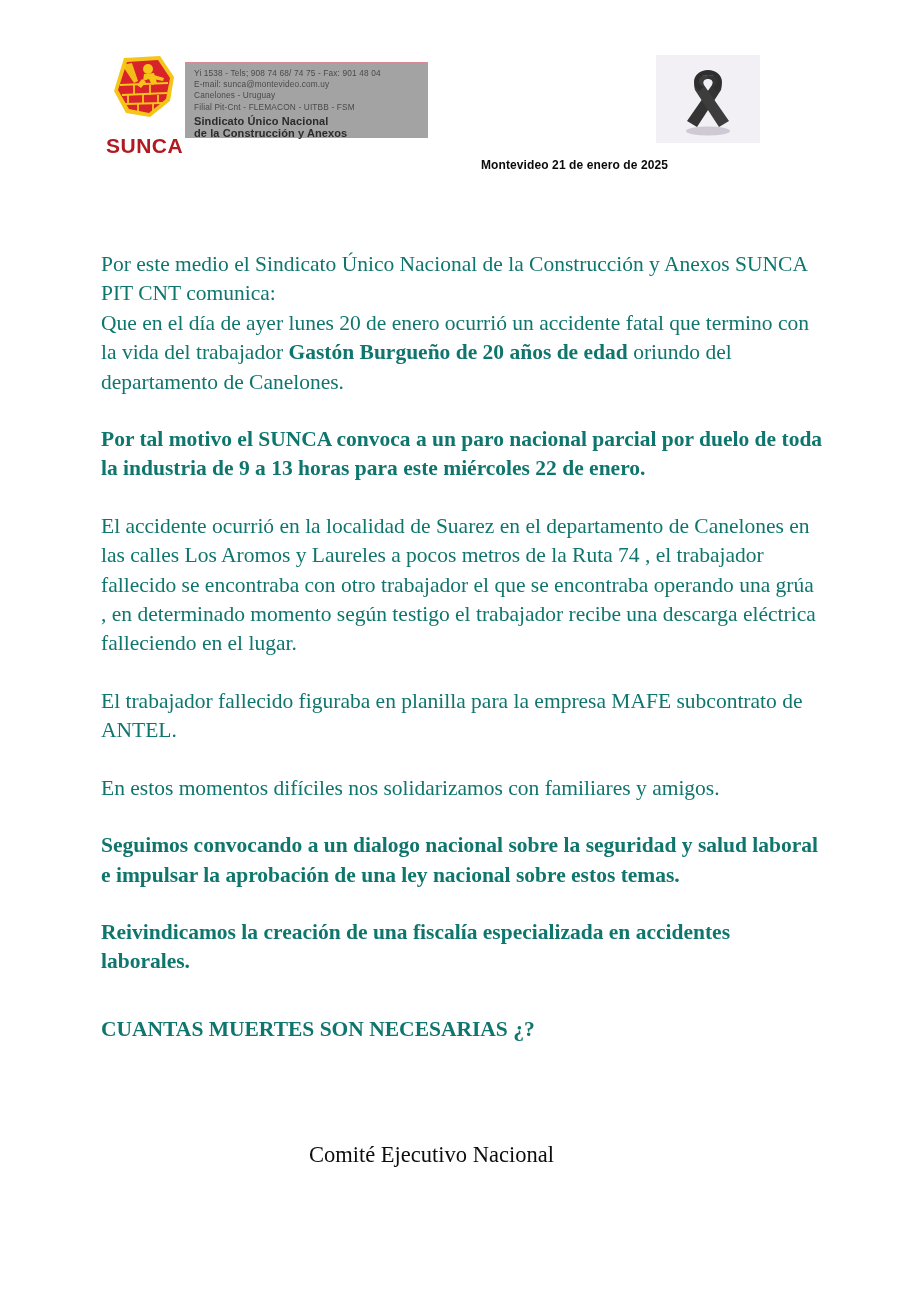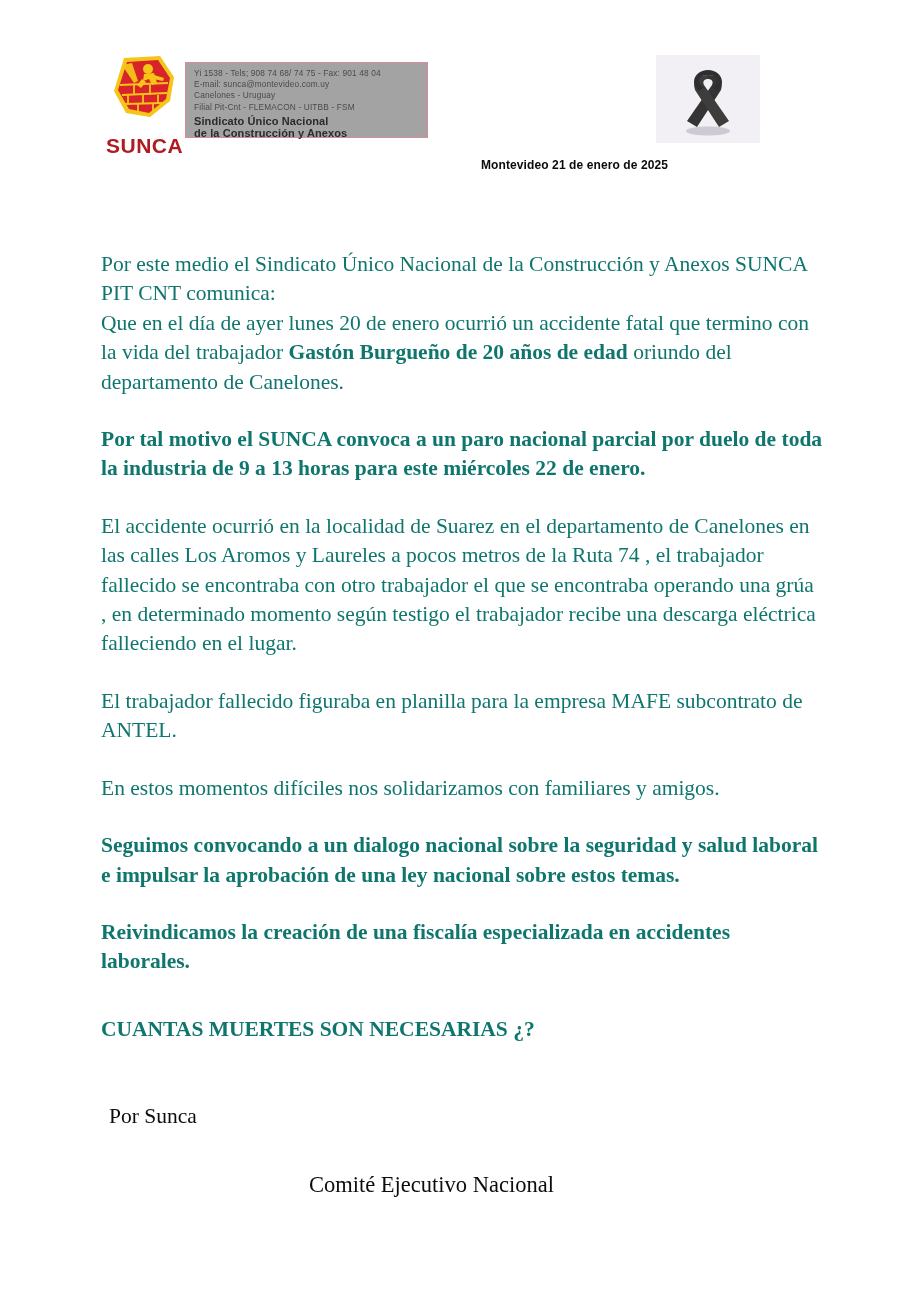--- a/index.html
+++ b/index.html
@@ -245,20 +245,19 @@
     <div class="gap-md"></div>
 
     <p class="para bold">Reivindicamos la creación de una fiscalía especializada en accidentes laborales.</p>
 
     <div class="gap-xl"></div>
 
     <p class="para bold">CUANTAS MUERTES SON NECESARIAS ¿?</p>
 
     <div class="gap-lg"></div>
 
-    <p class="sign-por">Por Sunca</p>
 
     <div class="gap-md"></div>
 
     <p class="sign-comite">Comité Ejecutivo Nacional</p>
   </div>
 
 </div>
 
 </body></html>

